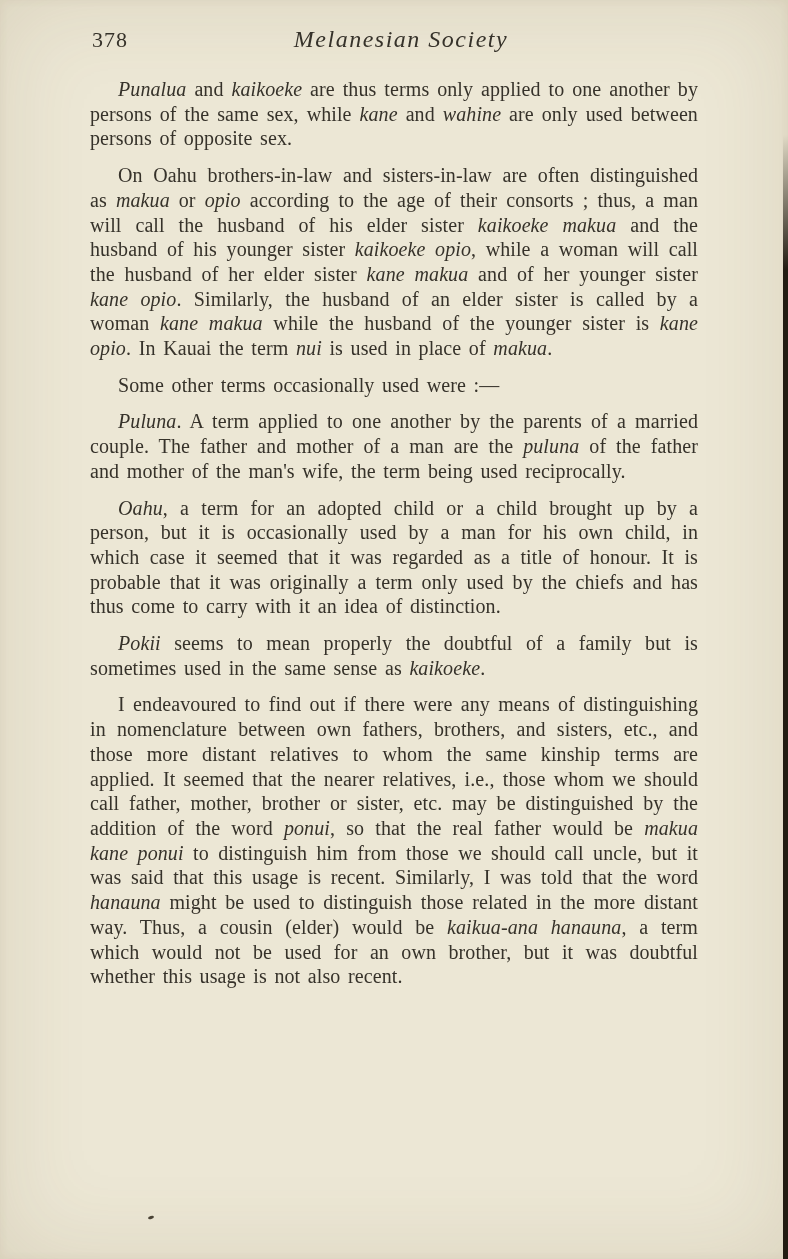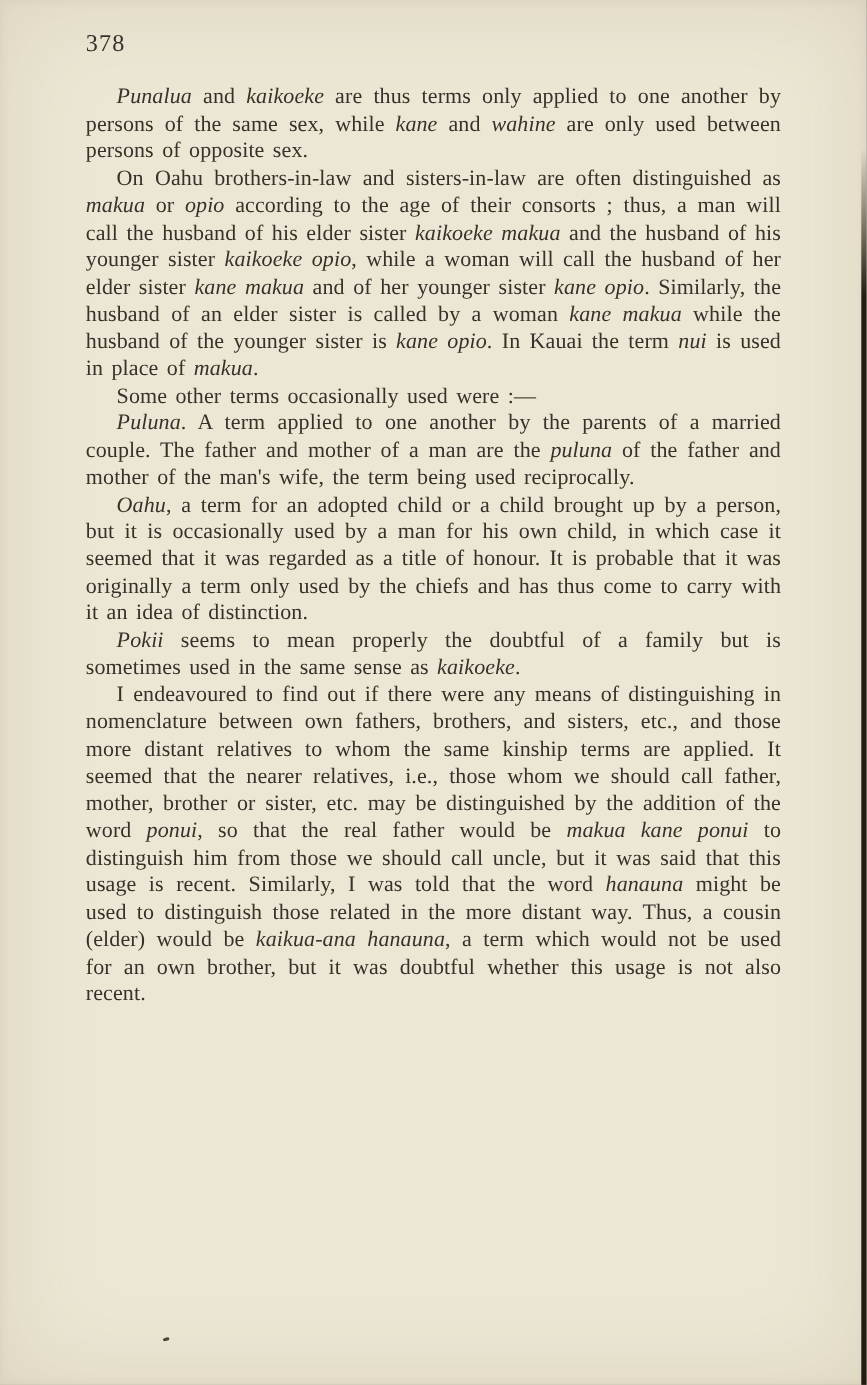--- a/index.html
+++ b/index.html
@@ -18,41 +18,42 @@
     overflow: hidden;
     font-family: "Liberation Serif", "DejaVu Serif", serif;
     color: var(--ink, #36322a);
     box-shadow: inset 0 0 90px rgba(110, 90, 50, 0.14), inset 0 0 10px rgba(110, 90, 50, 0.07);
   }
   .page-header {
     display: grid;
     grid-template-columns: 1fr auto 1fr;
     align-items: baseline;
     margin-bottom: 24px;
+    margin-left: 14px;
   }
   .page-number {
     justify-self: start;
     font-size: 22px;
     letter-spacing: 1px;
   }
   .running-title {
     justify-self: center;
     font-style: italic;
     font-size: 24px;
     letter-spacing: 1.5px;
   }
   .page-body {
     font-size: 20px;
     line-height: 24.7px;
     text-align: justify;
     word-spacing: 2.5px;
     letter-spacing: 0.1px;
   }
   .page-body p.para {
-    margin: 0;
+    margin: 12px;
     text-indent: 28px;
   }
   .page-body p.para em {
     font-style: italic;
   }
   .edge-shadow {
     position: absolute;
     top: 135px;
     bottom: 0;
     right: 0;
@@ -72,20 +73,21 @@
     background: #4a4336;
     transform: rotate(-15deg);
   }
 </style>
 </head>
 <body>
 
 <div class="page">
   <header class="page-header">
     <span class="page-number">378</span>
+    <span class="running-title">Melanesian Society</span>
     <span></span>
   </header>
 
   <main class="page-body">
       <p class="para"><em>Punalua</em><span> and </span><em>kaikoeke</em><span> are thus terms only applied to one another by persons of the same sex, while </span><em>kane</em><span> and </span><em>wahine</em><span> are only used between persons of opposite sex.</span></p>
       <p class="para"><span>On Oahu brothers-in-law and sisters-in-law are often distinguished as </span><em>makua</em><span> or </span><em>opio</em><span> according to the age of their consorts ; thus, a man will call the husband of his elder sister </span><em>kaikoeke makua</em><span> and the husband of his younger sister </span><em>kaikoeke opio</em><span>, while a woman will call the husband of her elder sister </span><em>kane makua</em><span> and of her younger sister </span><em>kane opio</em><span>. Similarly, the husband of an elder sister is called by a woman </span><em>kane makua</em><span> while the husband of the younger sister is </span><em>kane opio</em><span>. In Kauai the term </span><em>nui</em><span> is used in place of </span><em>makua</em><span>.</span></p>
       <p class="para"><span>Some other terms occasionally used were :—</span></p>
       <p class="para"><em>Puluna</em><span>. A term applied to one another by the parents of a married couple. The father and mother of a man are the </span><em>puluna</em><span> of the father and mother of the man's wife, the term being used reciprocally.</span></p>
       <p class="para"><em>Oahu</em><span>, a term for an adopted child or a child brought up by a person, but it is occasionally used by a man for his own child, in which case it seemed that it was regarded as a title of honour. It is probable that it was originally a term only used by the chiefs and has thus come to carry with it an idea of distinction.</span></p>
       <p class="para"><em>Pokii</em><span> seems to mean properly the doubtful of a family but is sometimes used in the same sense as </span><em>kaikoeke</em><span>.</span></p>

